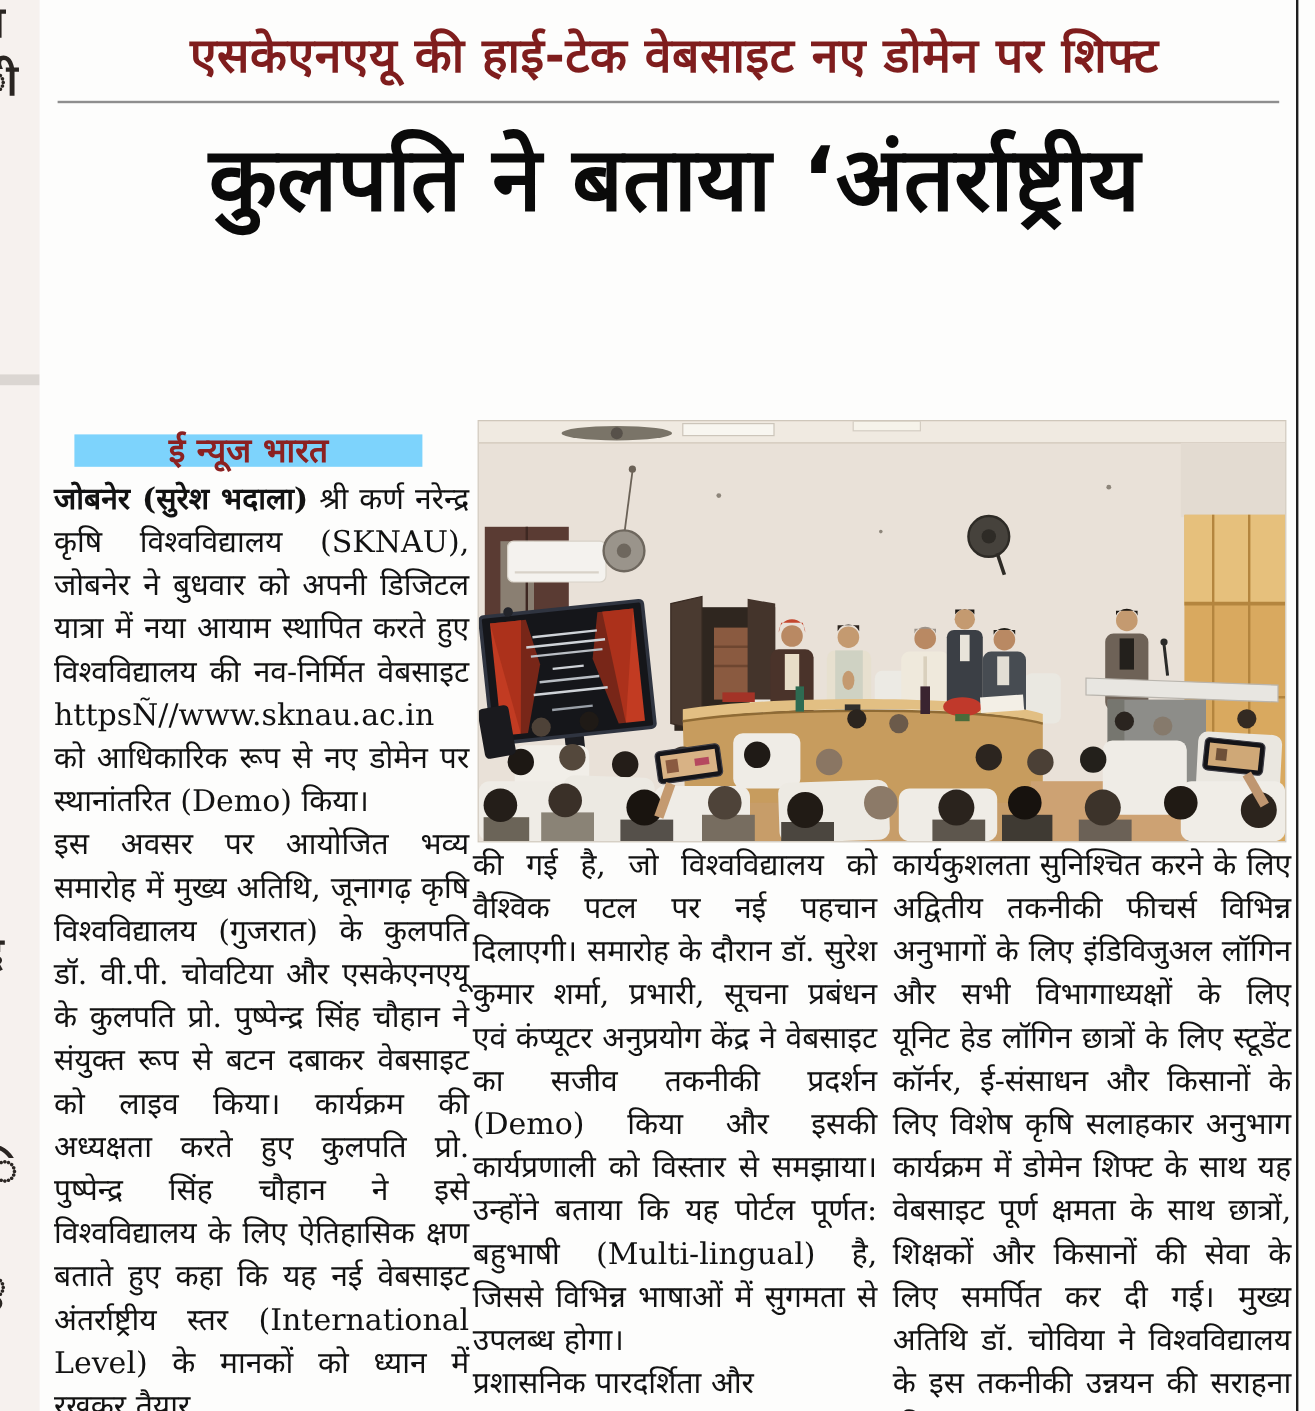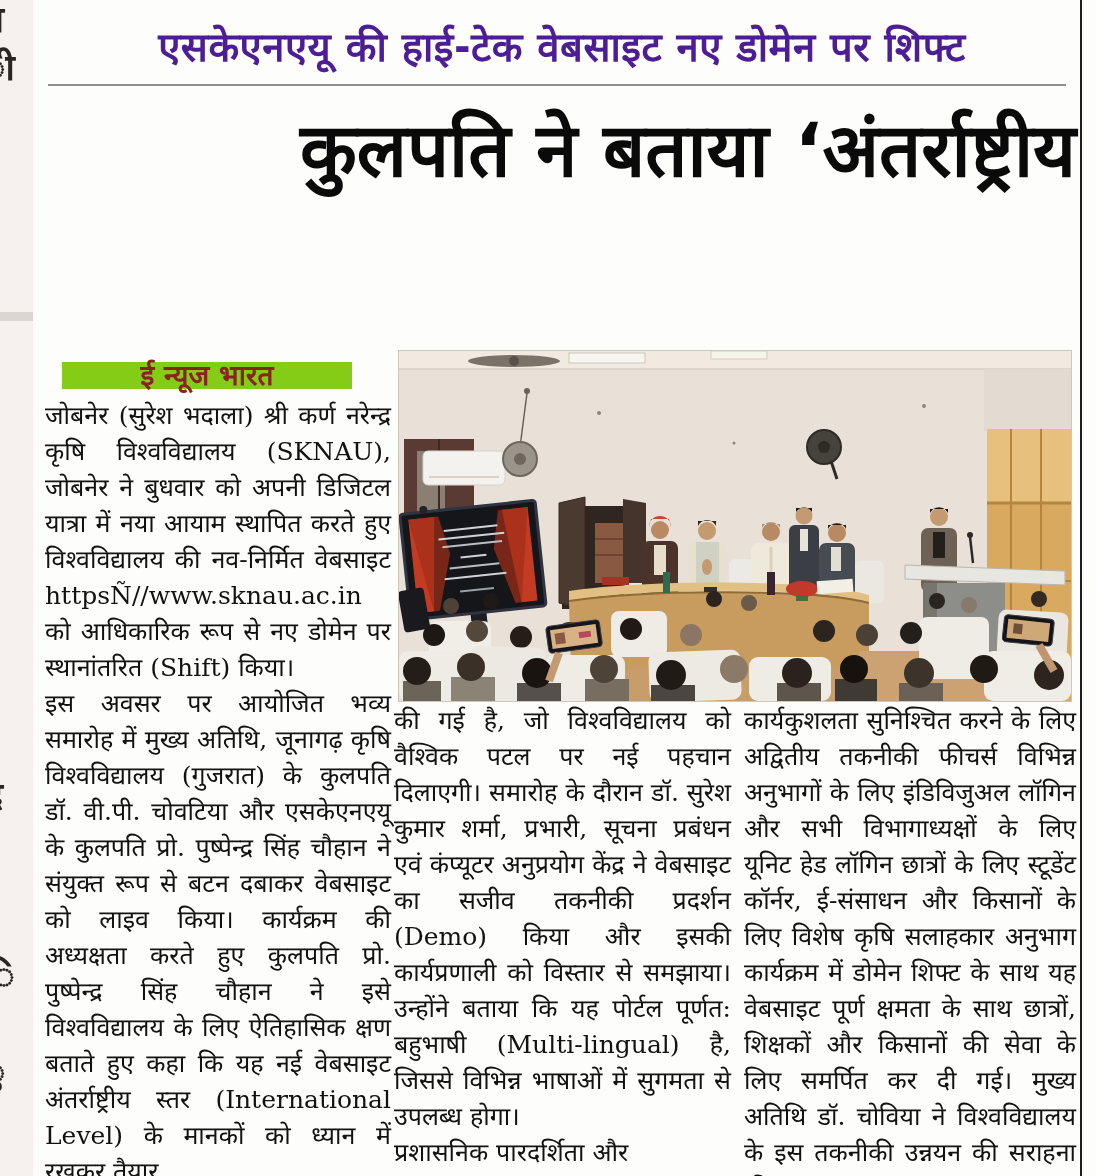--- a/index.html
+++ b/index.html
@@ -4,32 +4,32 @@
 <style>
   html,body{margin:0;padding:0;}
   .page{position:relative;width:1096px;height:1176px;background:#fdfdfc;overflow:hidden;
         font-family:"DejaVu Serif","Liberation Serif",serif;}
   
   .edge-strip{position:absolute;left:0;top:0;width:33px;height:1176px;background:#f6f1ee;overflow:hidden;}
   .edge-frag{position:absolute;left:-16px;width:52px;font:700 36px/1 "DejaVu Sans",sans-serif;color:#2a2522;}
   .edge-bar{position:absolute;left:0;top:312px;width:33px;height:9px;background:#dbd6d2;}
   
   .kicker{position:absolute;left:48px;top:22px;width:1028px;text-align:center;
-          font:800 40px/1.25 "DejaVu Sans",sans-serif;color:#4c1d95;letter-spacing:.5px;}
+          font:800 40px/1.25 "DejaVu Sans",sans-serif;color:#7f1d1d;letter-spacing:.5px;}
   .kicker-rule{position:absolute;left:48px;top:84px;width:1018px;height:0;border-top:2px solid #8e8e8e;}
   
-  .headline{position:absolute;left:48px;top:94px;width:1028px;text-align:right;
+  .headline{position:absolute;left:48px;top:94px;width:1028px;text-align:center;
             font:800 74px/113px "DejaVu Sans",sans-serif;color:#0a0a0a;}
   
-  .byline{position:absolute;left:62px;top:362px;width:290px;height:27px;background:#84cc16;text-align:center;}
+  .byline{position:absolute;left:62px;top:362px;width:290px;height:27px;background:#7dd3fc;text-align:center;}
   .byline span{font:700 28px/27px "DejaVu Sans",sans-serif;color:#8b2121;}
   
   .col{position:absolute;font-size:25px;line-height:36px;text-align:justify;color:#121212;}
   .col p{margin:0;}
-  .bold{font-weight:400;}
+  .bold{font-weight:700;}
   #col1{left:45px;top:398px;width:346px;}
   #col2{left:394px;top:703px;width:337px;}
   #col3{left:744px;top:703px;width:332px;}
   
   .photo{position:absolute;left:399px;top:351px;width:672px;height:350px;background:#e7dfd6;outline:1px solid #cfc7bb;}
   
   .vrule{position:absolute;left:1080px;top:0;width:2px;height:1176px;background:#1e1e1e;}
 </style>
 </head>
 <body>
@@ -271,21 +271,21 @@
         <circle cx="520" cy="322" r="15" fill="#3c332a"></circle>
           <circle cx="585" cy="318" r="14" fill="#201a14"></circle>
         <circle cx="650" cy="324" r="15" fill="#2c241d"></circle>
         <line x1="160" y1="302" x2="150" y2="330" stroke="#c49a70" stroke-width="8"></line>
         <line x1="640" y1="294" x2="655" y2="320" stroke="#bf9670" stroke-width="8"></line>
       </g>
     </svg>
   </div>
 
   <div class="col" id="col1">
-    <p><span class="bold">जोबनेर (सुरेश भदाला)</span><span> श्री कर्ण नरेन्द्र कृषि विश्वविद्यालय (SKNAU), जोबनेर ने बुधवार को अपनी डिजिटल यात्रा में नया आयाम स्थापित करते हुए विश्वविद्यालय की नव-निर्मित वेबसाइट httpsÑ//www.sknau.ac.in को आधिकारिक रूप से नए डोमेन पर स्थानांतरित (Shift) किया।</span></p>
+    <p><span class="bold">जोबनेर (सुरेश भदाला)</span><span> श्री कर्ण नरेन्द्र कृषि विश्वविद्यालय (SKNAU), जोबनेर ने बुधवार को अपनी डिजिटल यात्रा में नया आयाम स्थापित करते हुए विश्वविद्यालय की नव-निर्मित वेबसाइट httpsÑ//www.sknau.ac.in को आधिकारिक रूप से नए डोमेन पर स्थानांतरित (Demo) किया।</span></p>
     <p>इस अवसर पर आयोजित भव्य समारोह में मुख्य अतिथि, जूनागढ़ कृषि विश्वविद्यालय (गुजरात) के कुलपति डॉ. वी.पी. चोवटिया और एसकेएनएयू के कुलपति प्रो. पुष्पेन्द्र सिंह चौहान ने संयुक्त रूप से बटन दबाकर वेबसाइट को लाइव किया। कार्यक्रम की अध्यक्षता करते हुए कुलपति प्रो. पुष्पेन्द्र सिंह चौहान ने इसे विश्वविद्यालय के लिए ऐतिहासिक क्षण बताते हुए कहा कि यह नई वेबसाइट अंतर्राष्ट्रीय स्तर (International Level) के मानकों को ध्यान में रखकर तैयार</p>
   </div>
 
   <div class="col" id="col2">
     <p>की गई है, जो विश्वविद्यालय को वैश्विक पटल पर नई पहचान दिलाएगी। समारोह के दौरान डॉ. सुरेश कुमार शर्मा, प्रभारी, सूचना प्रबंधन एवं कंप्यूटर अनुप्रयोग केंद्र ने वेबसाइट का सजीव तकनीकी प्रदर्शन (Demo) किया और इसकी कार्यप्रणाली को विस्तार से समझाया। उन्होंने बताया कि यह पोर्टल पूर्णत: बहुभाषी (Multi-lingual) है, जिससे विभिन्न भाषाओं में सुगमता से उपलब्ध होगा।</p>
     <p>प्रशासनिक पारदर्शिता और</p>
   </div>
 
   <div class="col" id="col3">
     <p>कार्यकुशलता सुनिश्चित करने के लिए अद्वितीय तकनीकी फीचर्स विभिन्न अनुभागों के लिए इंडिविजुअल लॉगिन और सभी विभागाध्यक्षों के लिए यूनिट हेड लॉगिन छात्रों के लिए स्टूडेंट कॉर्नर, ई-संसाधन और किसानों के लिए विशेष कृषि सलाहकार अनुभाग कार्यक्रम में डोमेन शिफ्ट के साथ यह वेबसाइट पूर्ण क्षमता के साथ छात्रों, शिक्षकों और किसानों की सेवा के लिए समर्पित कर दी गई। मुख्य अतिथि डॉ. चोविया ने विश्वविद्यालय के इस तकनीकी उन्नयन की सराहना की।</p>

